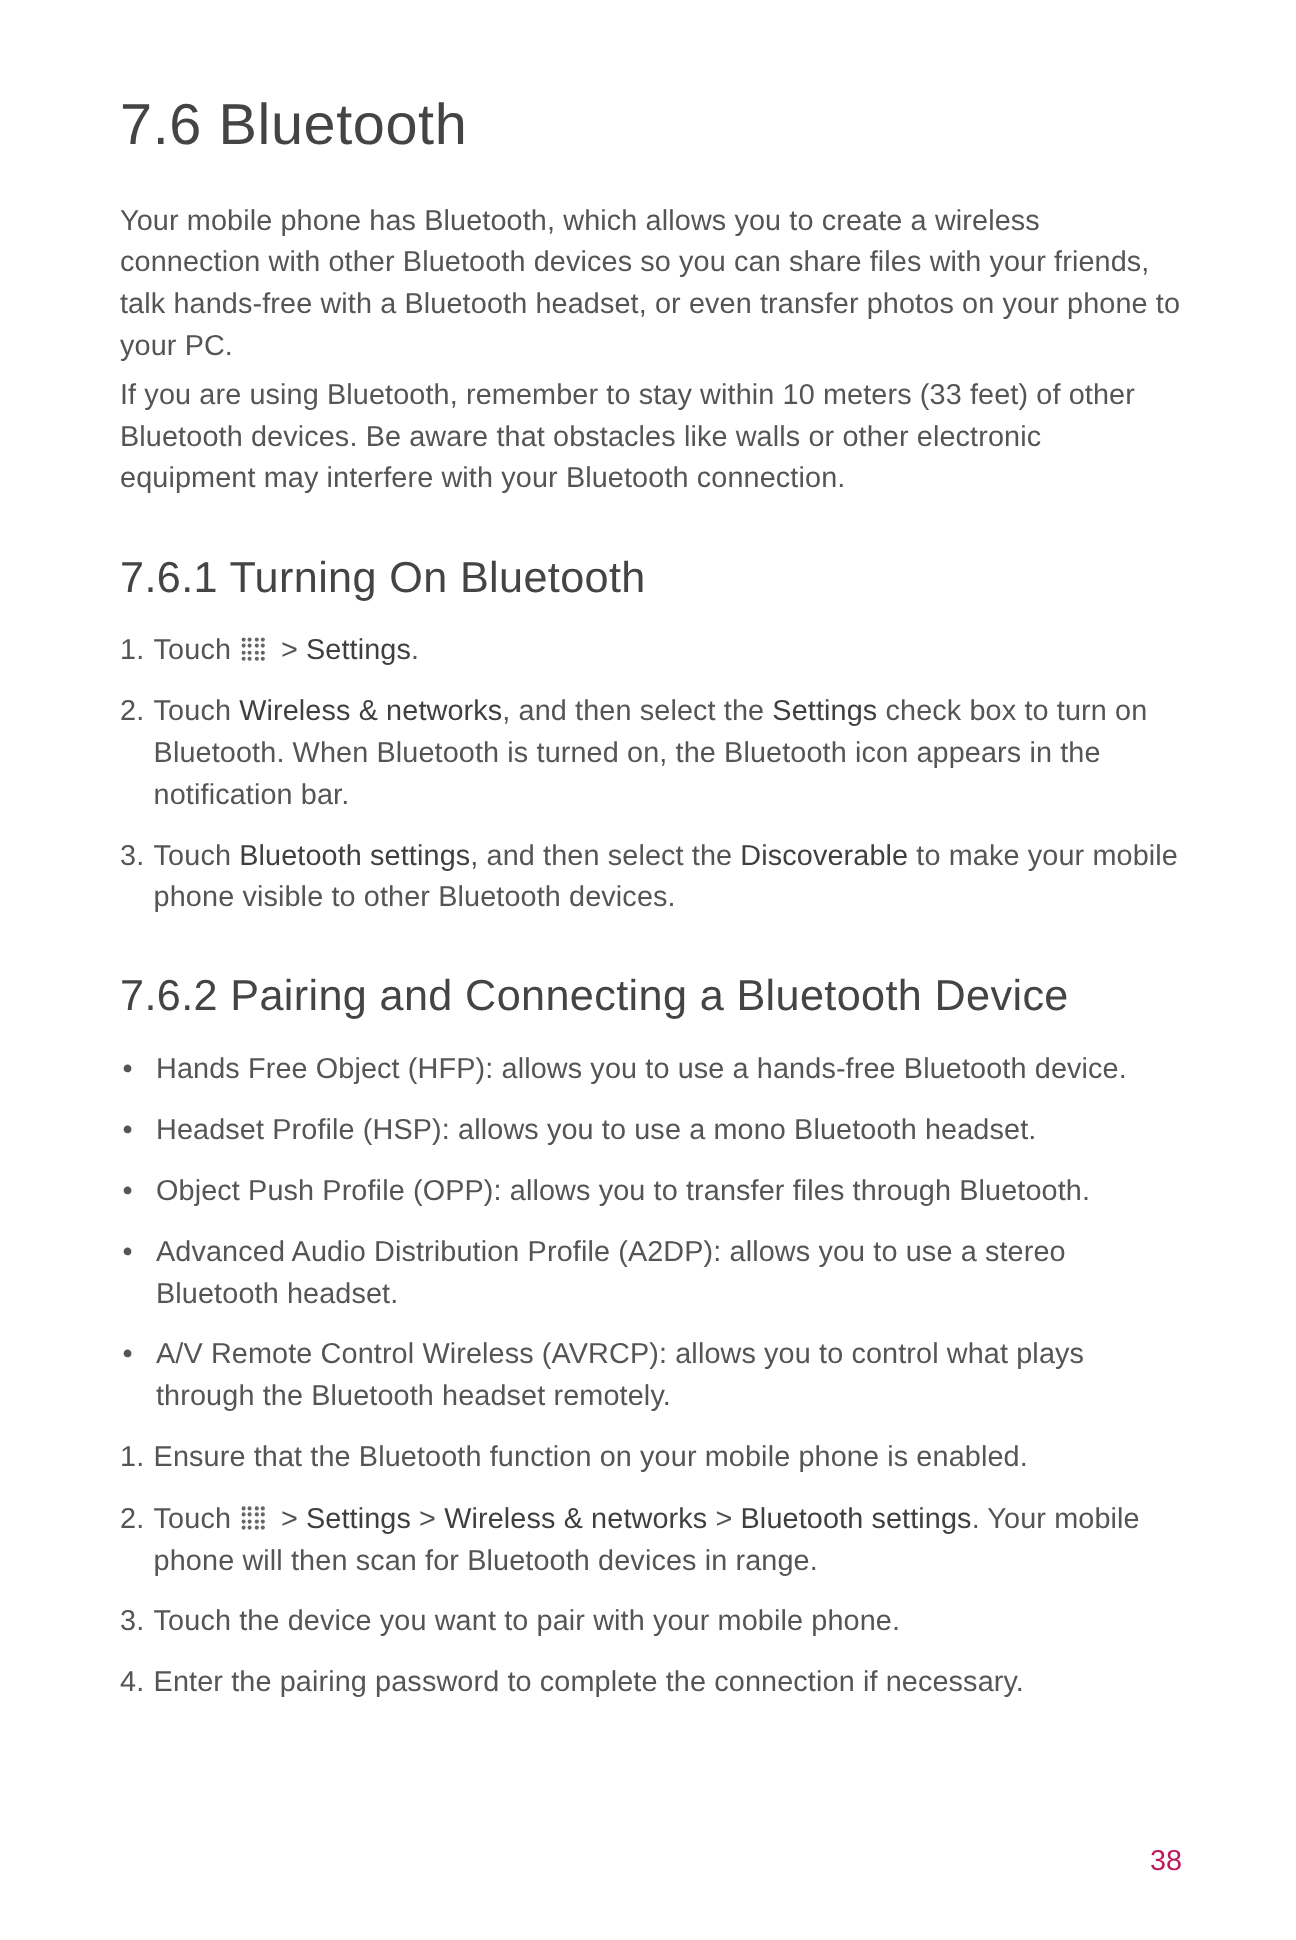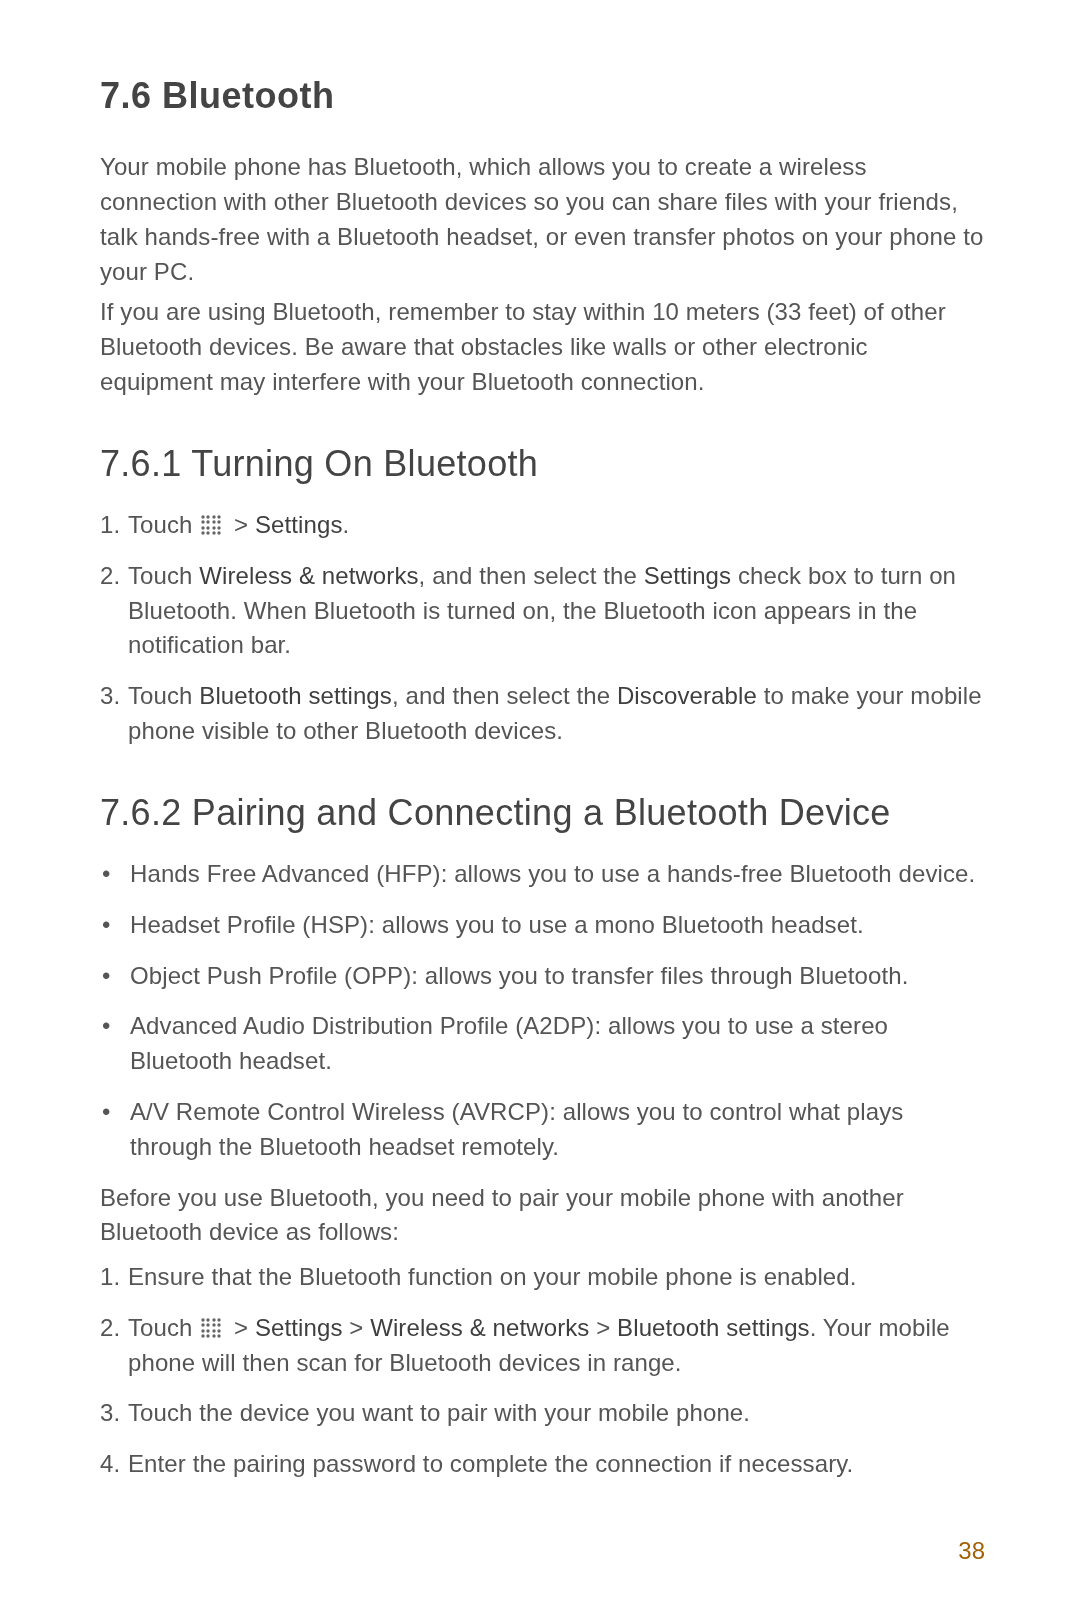--- a/index.html
+++ b/index.html
@@ -12,22 +12,22 @@
     width: 1080px;
     height: 1617px;
     box-sizing: border-box;
     padding: 70px 95px 50px 100px;
     color: #4a4a4a;
     font-family: Arial, Helvetica, sans-serif;
     position: relative;
     line-height: 1.45;
   }
   h1.section-title {
-    font-size: 36px;
-    font-weight: 700;
+    font-size: 48px;
+    font-weight: 400;
     color: #444;
     margin: 0 0 28px 0;
     letter-spacing: 0.5px;
   }
   h2.subsection {
     font-size: 36px;
     font-weight: 400;
     color: #444;
     margin: 38px 0 18px 0;
     letter-spacing: 0.3px;
@@ -61,21 +61,21 @@
   }
   strong {
     font-weight: 400;
     color: #3f3f3f;
   }
   .page-number {
     position: absolute;
     right: 95px;
     bottom: 48px;
     font-size: 24px;
-    color: #a16207;
+    color: #be185d;
   }
   .apps-icon {
     display: inline-block;
     vertical-align: -2px;
     margin: 0 6px 0 2px;
   }
   .apps-icon svg { display: block; }
 </style>
 </head>
 <body>
@@ -132,41 +132,40 @@
     </div>
 
   </div>
 
   <h2 class="subsection">7.6.2  Pairing and Connecting a Bluetooth Device</h2>
 
 
   <div class="list">
     <div class="ulitem">
       <div class="marker">•</div>
-      <div class="content">Hands Free Advanced (HFP): allows you to use a hands-free Bluetooth device.</div>
+      <div class="content">Hands Free Object (HFP): allows you to use a hands-free Bluetooth device.</div>
     </div>
     <div class="ulitem">
       <div class="marker">•</div>
       <div class="content">Headset Profile (HSP): allows you to use a mono Bluetooth headset.</div>
     </div>
     <div class="ulitem">
       <div class="marker">•</div>
       <div class="content">Object Push Profile (OPP): allows you to transfer files through Bluetooth.</div>
     </div>
     <div class="ulitem">
       <div class="marker">•</div>
       <div class="content">Advanced Audio Distribution Profile (A2DP): allows you to use a stereo Bluetooth headset.</div>
     </div>
     <div class="ulitem">
       <div class="marker">•</div>
       <div class="content">A/V Remote Control Wireless (AVRCP): allows you to control what plays through the Bluetooth headset remotely.</div>
     </div>
   </div>
 
-  <p class="body" style="margin-top:10px;">Before you use Bluetooth, you need to pair your mobile phone with another Bluetooth device as follows:</p>
 
   <div class="list">
 
     <div class="olitem">
       <div class="marker">1.</div>
       <div class="content">Ensure that the Bluetooth function on your mobile phone is enabled.</div>
     </div>
 
     <div class="olitem">
       <div class="marker">2.</div>

